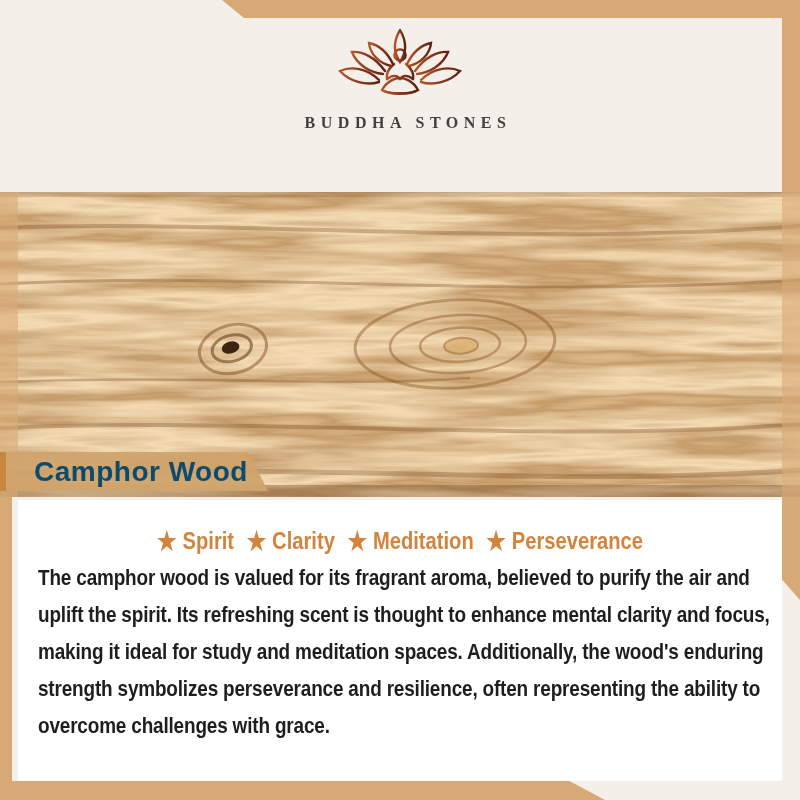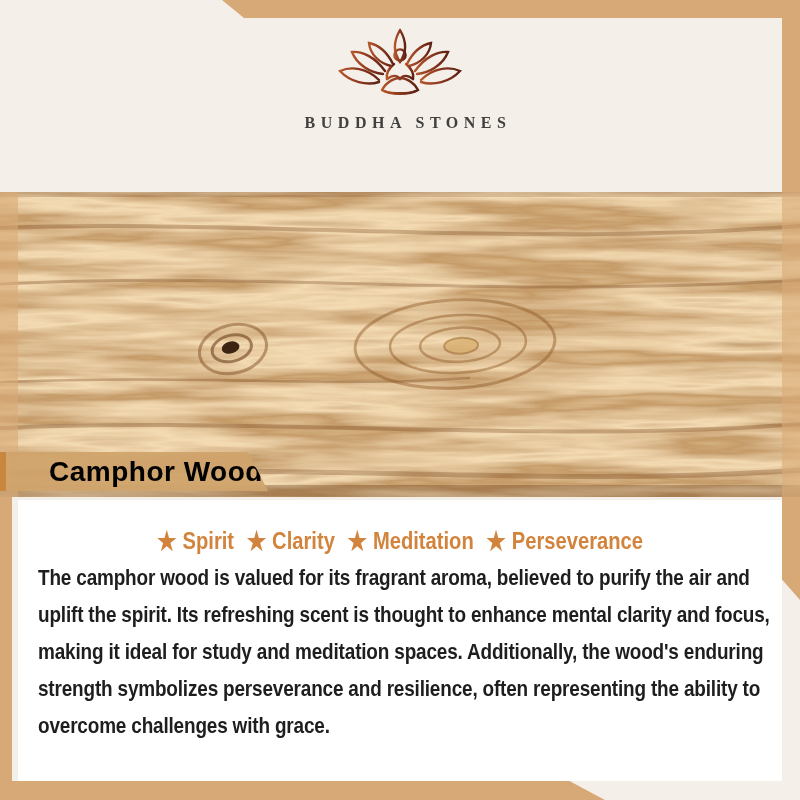--- a/index.html
+++ b/index.html
@@ -62,21 +62,21 @@
   .ribbon{
     position:absolute;left:0;top:452px;width:268px;height:39px;
     background:rgba(208,163,108,0.95);
     clip-path:polygon(0 0,248px 0,100% 100%,0 100%);
     display:flex;align-items:center;
   }
   .ribbon-accent{
     position:absolute;left:0;top:0;width:6px;height:39px;background:#C8873F;
   }
   .ribbon-label{
-    padding-left:49px;font-size:28px;font-weight:bold;color:#000000;
+    padding-left:34px;font-size:28px;font-weight:bold;color:#0c4a6e;
     letter-spacing:0.5px;white-space:nowrap;
   }
   
   .content-card{
     position:absolute;left:18px;top:500px;width:764px;height:281px;
     background:#FFFFFF;
   }
   .features-row{
     position:absolute;left:0;top:527px;width:800px;
     display:flex;justify-content:center;align-items:center;gap:15px;

